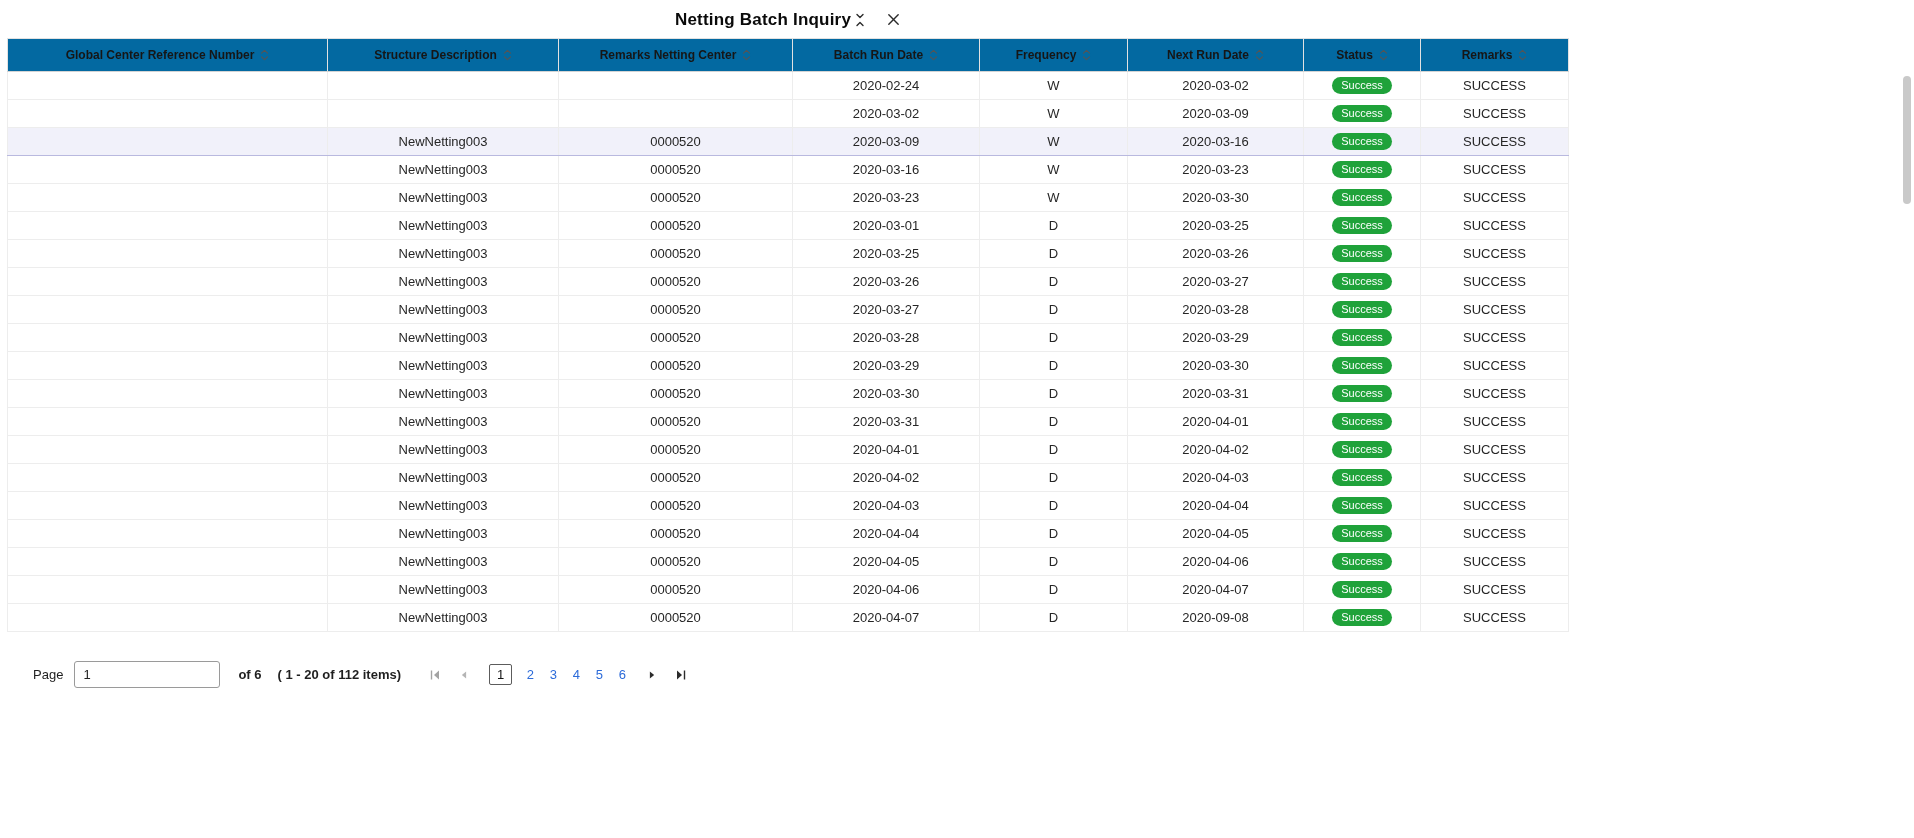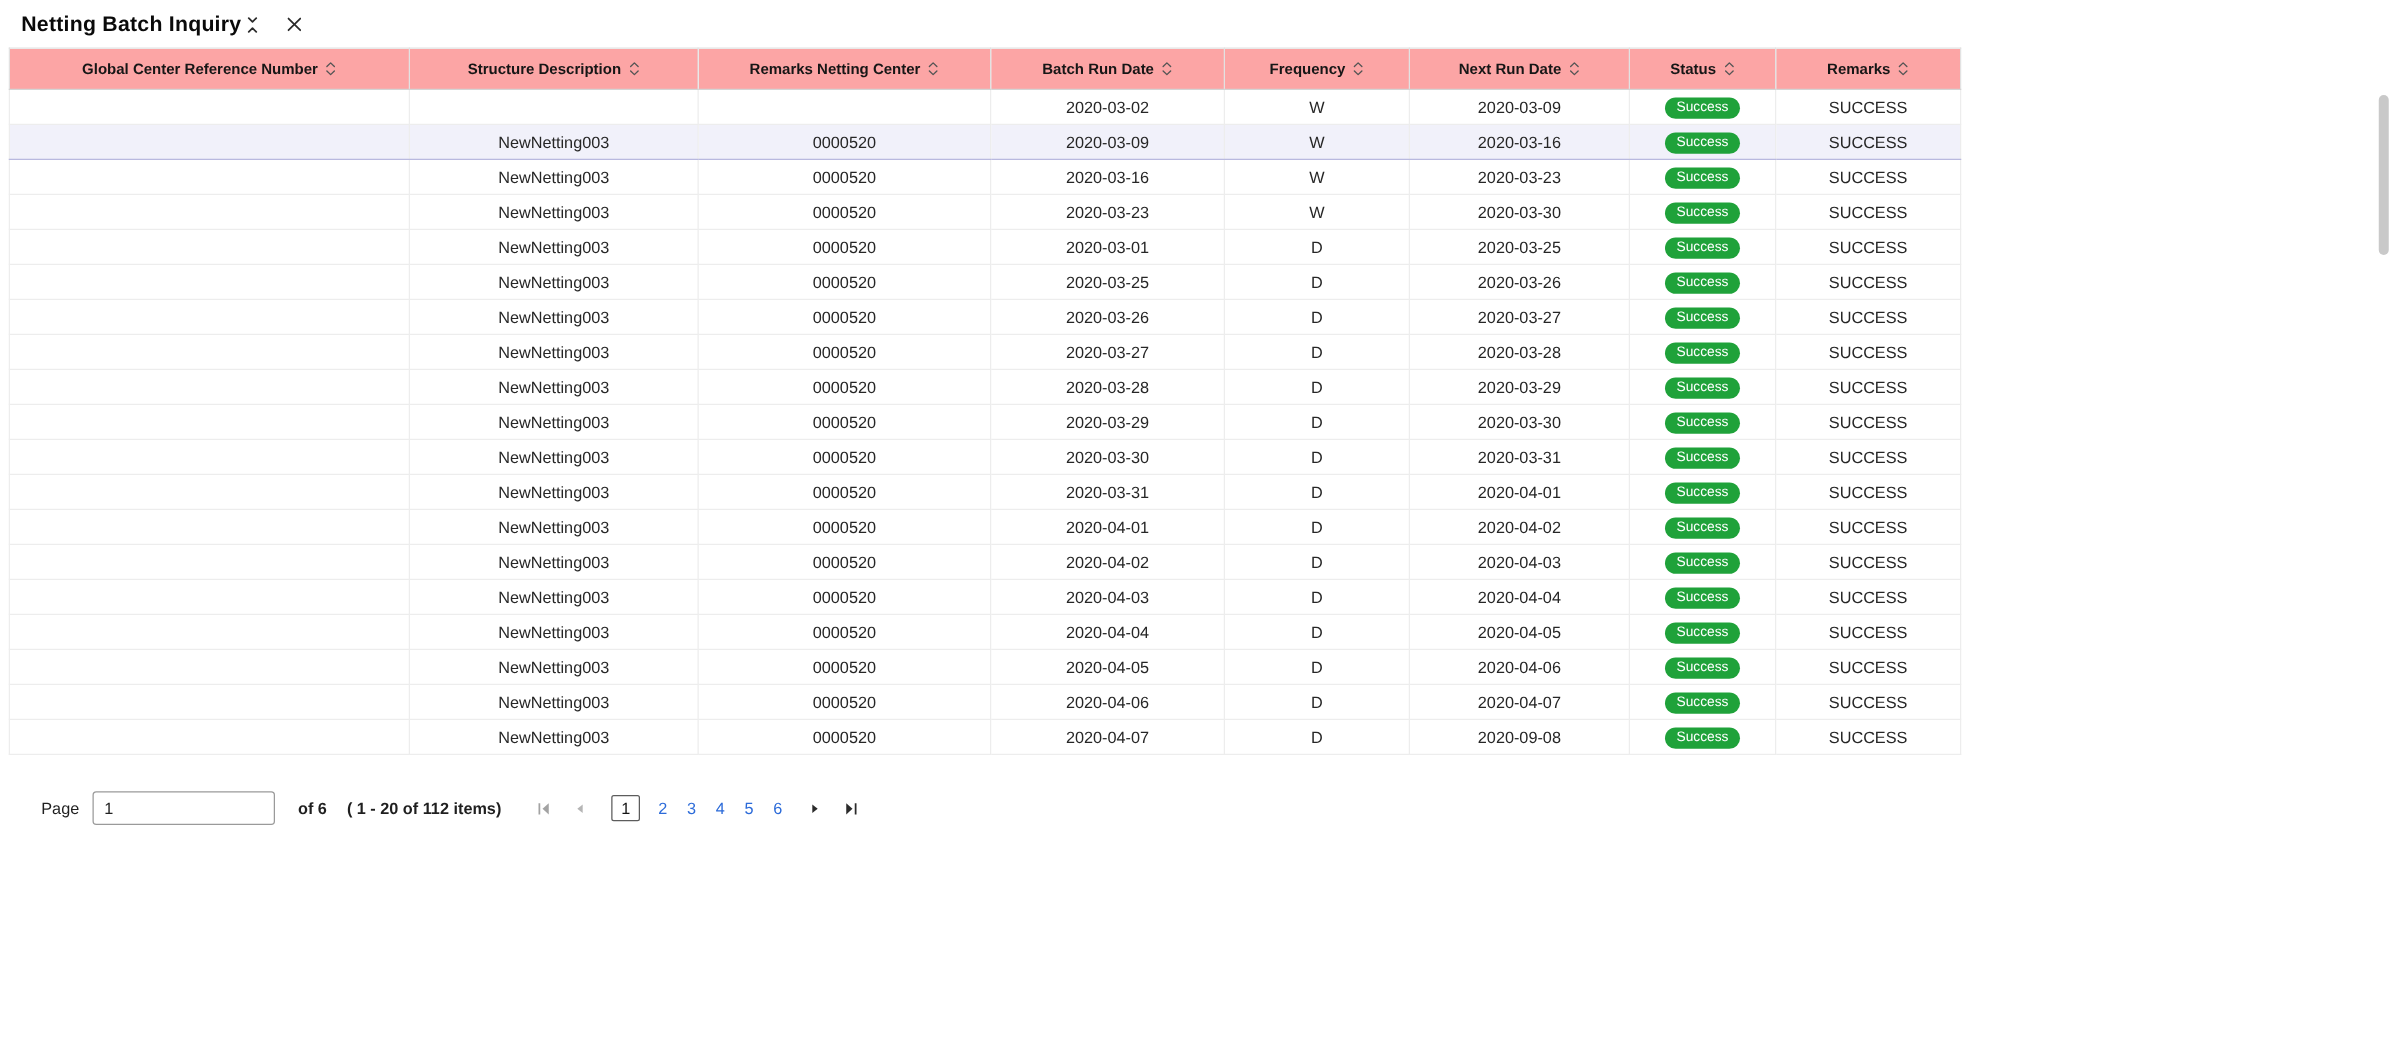--- a/index.html
+++ b/index.html
@@ -9,21 +9,21 @@
     background: #ffffff;
     font-family: "Liberation Sans", sans-serif;
     overflow: hidden;
     position: relative;
     color: #1f1f1f;
   }
   .window { width: 1576px; }
 
   
   .titlebar {
-    display: flex; justify-content: flex-start; align-items: center;
+    display: flex; justify-content: center; align-items: center;
     padding: 8px 16px 7px 17px;
     height: 38px;
   }
   .page-title {
     font-size: 17px; font-weight: 700; color: #0a0a0a;
     margin: 0; letter-spacing: .2px;
   }
   .titlebar-icons { display: flex; gap: 15px; align-items: center; }
   .icon-btn {
     width: 18px; height: 18px;
@@ -34,21 +34,21 @@
   
   table {
     border-collapse: collapse; table-layout: fixed;
     width: 1561px; margin-left: 7px;
     background: #fff;
   }
   thead th {
     height: 33px;
     font-size: 12px; font-weight: 600; color: #161616;
     border: 1px solid #e2e2e2; border-bottom: 1px solid #d4d4d4;
-    background: #fca5a5; text-align: center; padding: 0 4px;
+    background: #0369a1; text-align: center; padding: 0 4px;
     white-space: nowrap; overflow: hidden;
   }
   .th-inner { display: inline-flex; align-items: center; gap: 6px; vertical-align: middle; }
   .sort-icon { display: inline-flex; align-items: center; cursor: pointer; }
   tbody td {
     height: 28px;
     font-size: 13px; color: #262626;
     text-align: center; vertical-align: middle;
     border: 1px solid #ededed;
     padding: 0 4px; white-space: nowrap; overflow: hidden;
@@ -211,20 +211,30 @@
                 </svg>
               </span>
             </span></th>
         </tr>
     </thead>
     <tbody>
         <tr>
           <td></td>
           <td></td>
           <td></td>
+          <td>2020-02-24</td>
+          <td>W</td>
+          <td>2020-03-02</td>
+          <td><span class="badge">Success</span></td>
+          <td>SUCCESS</td>
+        </tr>
+        <tr>
+          <td></td>
+          <td></td>
+          <td></td>
           <td>2020-03-02</td>
           <td>W</td>
           <td>2020-03-09</td>
           <td><span class="badge">Success</span></td>
           <td>SUCCESS</td>
         </tr>
         <tr class="selected">
           <td></td>
           <td>NewNetting003</td>
           <td>0000520</td>

